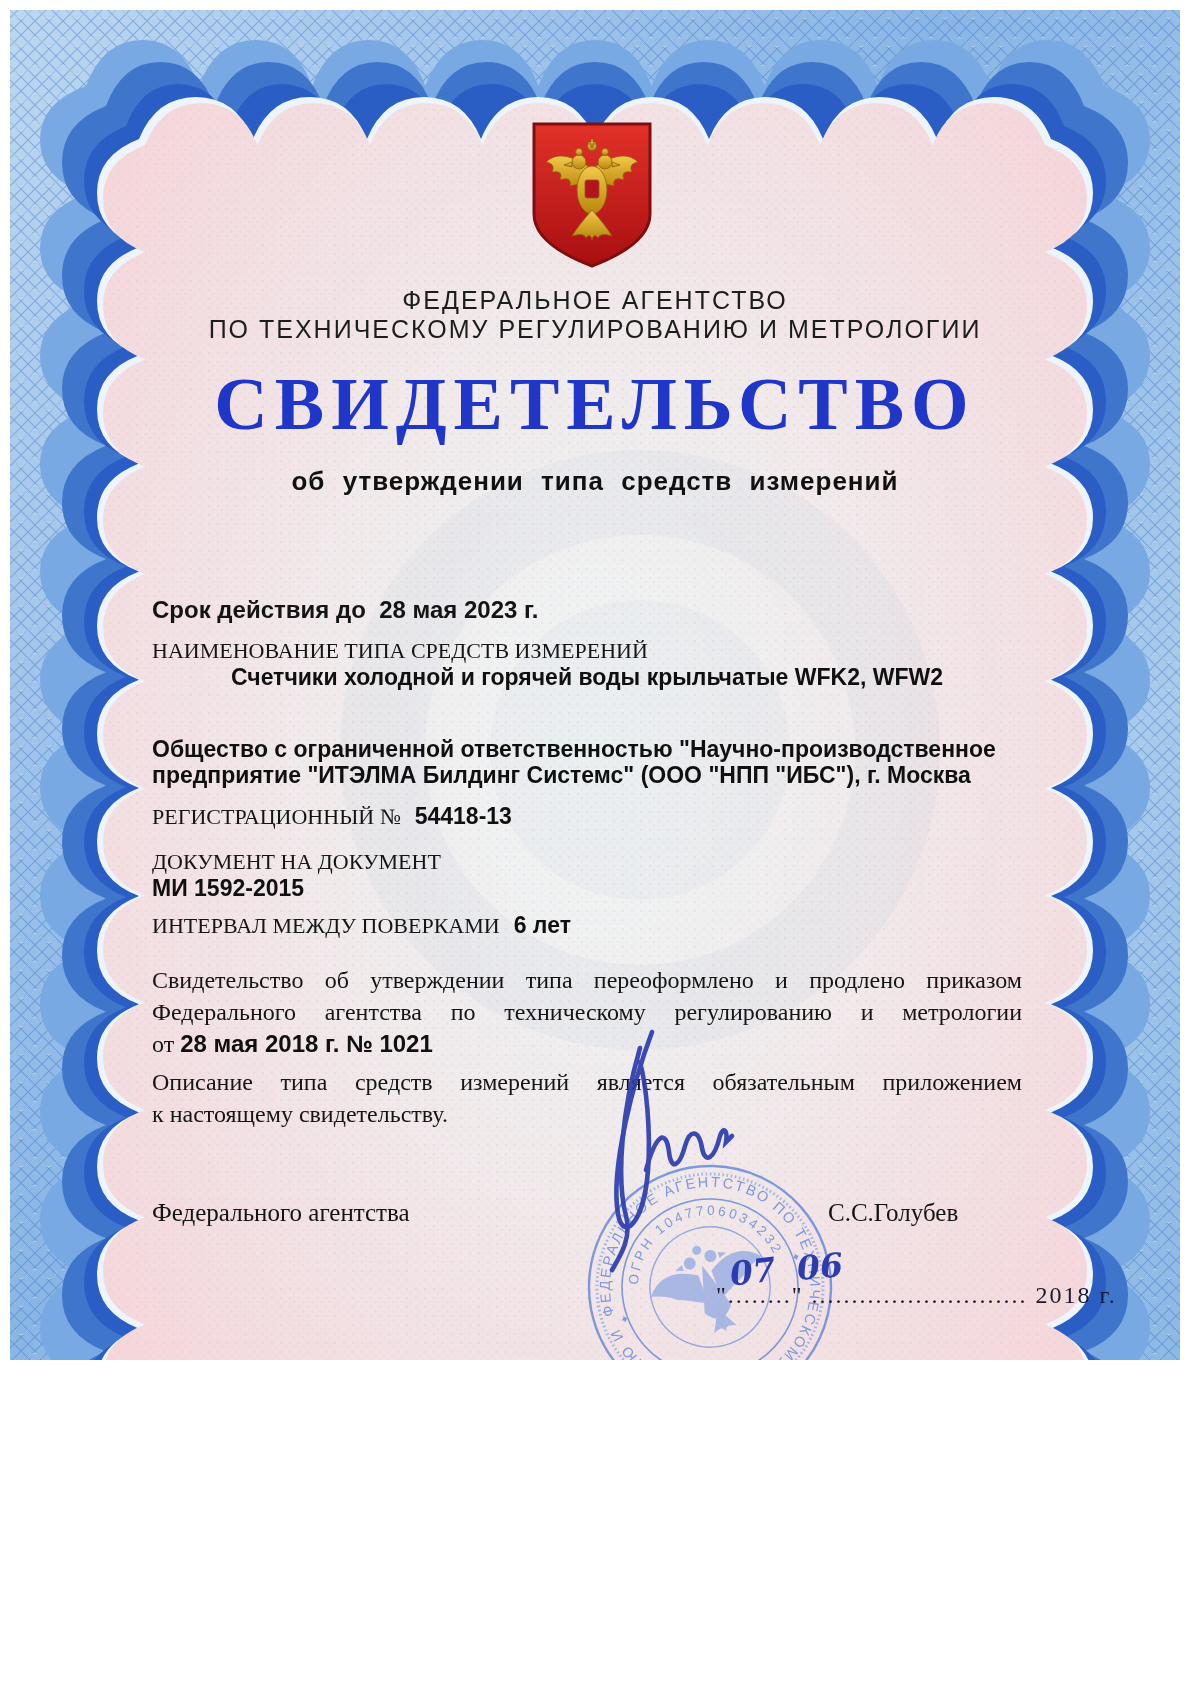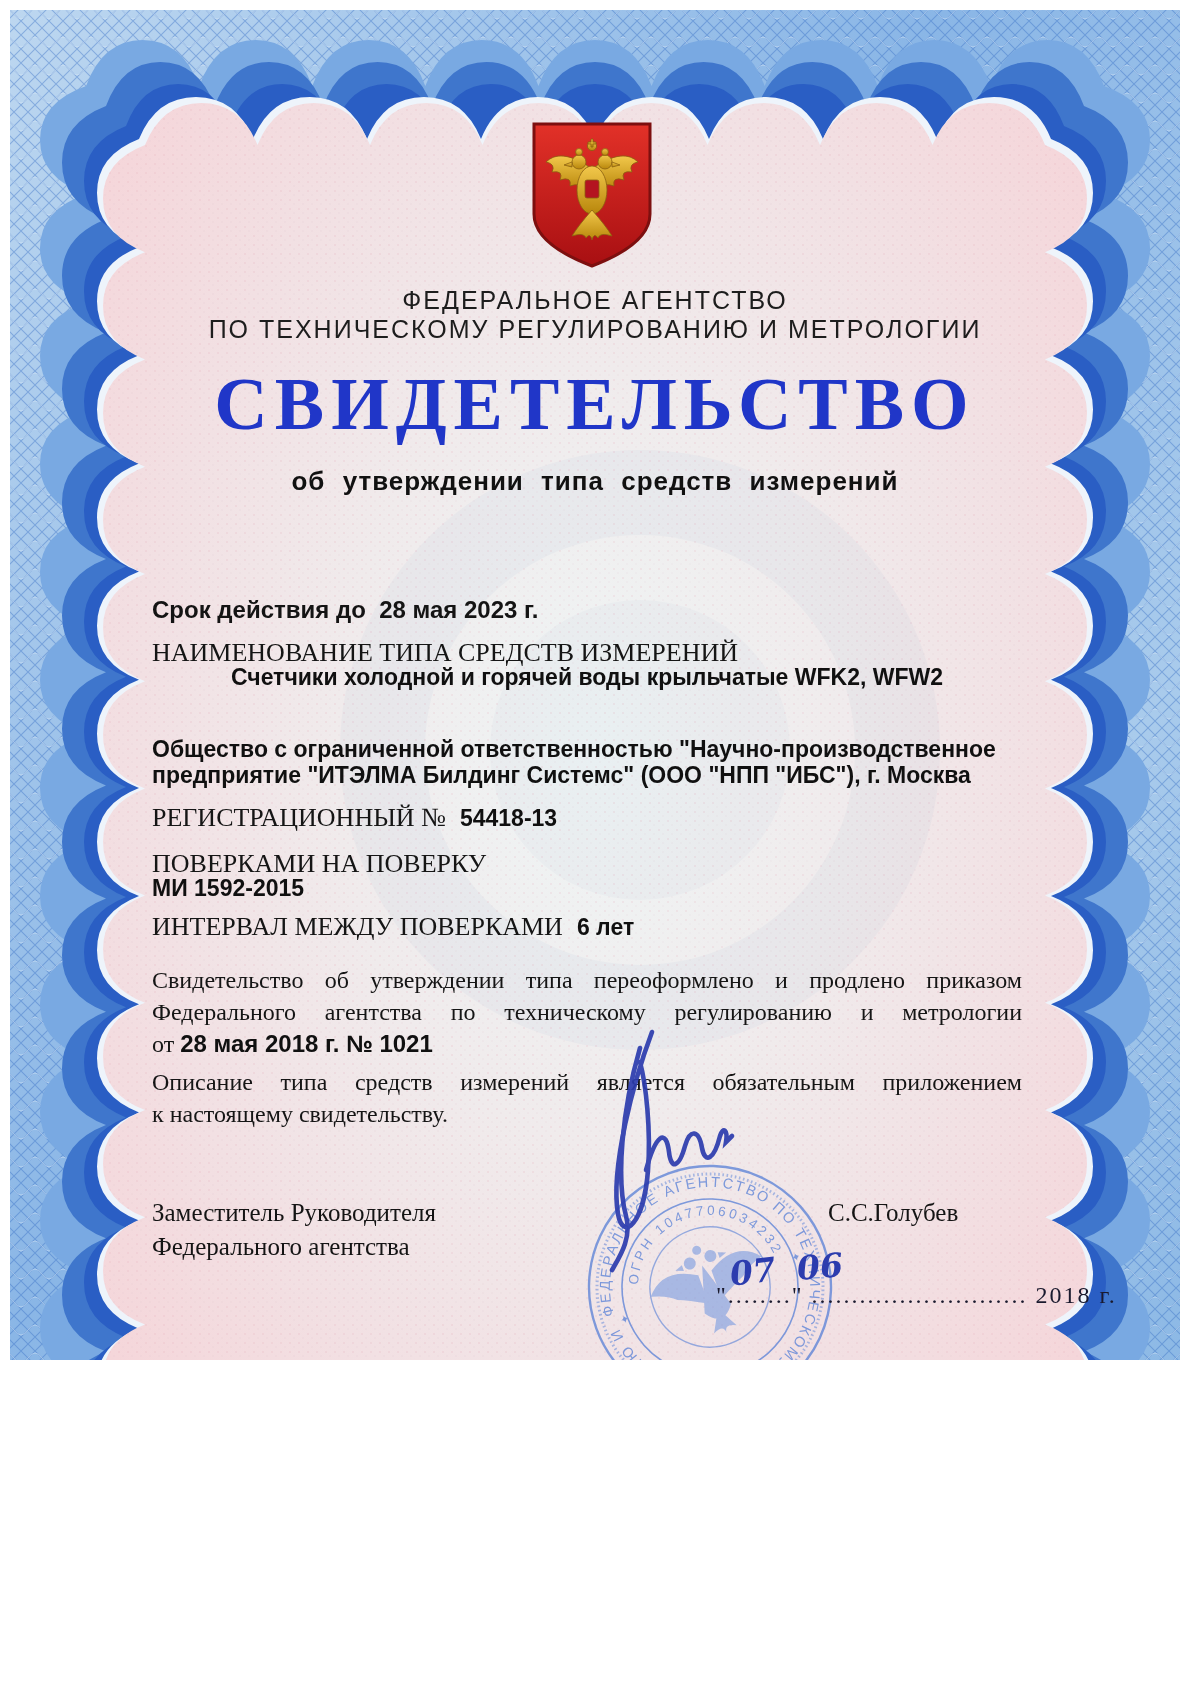--- a/index.html
+++ b/index.html
@@ -8,21 +8,21 @@
   .bg{position:absolute;left:0;top:0;width:1190px;height:1684px;}
   .abs{position:absolute;}
   .ctr{left:0;width:1190px;text-align:center;}
   .sans{font-family:"Liberation Sans", sans-serif;}
   .serif{font-family:"Liberation Serif", serif;}
   .hdr{font-size:25px;letter-spacing:2px;color:#1d1d1d;font-weight:500;}
   .title{font-size:74px;font-weight:bold;letter-spacing:7px;color:#2036c8;font-family:"Liberation Serif",serif;}
   .subtitle{font-size:26px;font-weight:bold;word-spacing:9px;letter-spacing:1px;color:#111;}
   .certnum{font-size:26px;font-weight:bold;letter-spacing:1px;color:#111;}
   .bsans{font-family:"Liberation Sans",sans-serif;font-weight:bold;font-size:23px;color:#101010;}
-  .scaps{font-size:26px;color:#151515;}
+  .scaps{font-size:22px;color:#151515;}
   .body-l{left:152px;width:870px;}
   .just{text-align:justify;text-align-last:justify;}
   .para{font-size:24px;line-height:32px;color:#151515;}
   .stamp-svg,.sig-svg{position:absolute;pointer-events:none;}
   .hand{position:absolute;font-family:"DejaVu Serif",serif;font-style:italic;color:#2c3cae;font-size:33px;font-weight:bold;}
   .dateline{font-size:24px;letter-spacing:2px;color:#1a1a2e;}
   .serial{font-family:"Liberation Mono","DejaVu Sans Mono",monospace;font-size:31px;letter-spacing:2px;color:#1a1a1a;}
   .series{font-family:"Liberation Sans",sans-serif;font-size:20px;color:#2c2c2c;letter-spacing:1px;}
 </style>
 </head>
@@ -114,21 +114,21 @@
   <div class="abs body-l bsans" style="top:664px;text-align:center;">Счетчики холодной и горячей воды крыльчатые WFK2, WFW2</div>
 
   <div class="abs body-l bsans" style="top:736px;">Общество с ограниченной ответственностью "Научно-производственное</div>
   <div class="abs body-l bsans" style="top:762px;">предприятие "ИТЭЛМА Билдинг Системс" (ООО "НПП "ИБС"), г. Москва</div>
 
   <div class="abs body-l" style="top:803px;">
     <span class="scaps">РЕГИСТРАЦИОННЫЙ №</span>
     <span class="bsans" style="margin-left:10px;">54418-13</span>
   </div>
 
-  <div class="abs body-l scaps" style="top:849px;">ПОВЕРКАМИ НА ПОВЕРКУ</div>
+  <div class="abs body-l scaps" style="top:849px;">ДОКУМЕНТ НА ДОКУМЕНТ</div>
   <div class="abs body-l bsans" style="top:875px;">МИ 1592-2015</div>
 
   <div class="abs body-l" style="top:882px;margin-top:30px;">
     <span class="scaps">ИНТЕРВАЛ МЕЖДУ ПОВЕРКАМИ</span>
     <span class="bsans" style="margin-left:10px;">6 лет</span>
   </div>
 
   <div class="abs body-l para just" style="top:964px;">Свидетельство об утверждении типа переоформлено и продлено приказом</div>
   <div class="abs body-l para just" style="top:996px;">Федерального агентства по техническому регулированию и метрологии</div>
   <div class="abs body-l para" style="top:1028px;">
@@ -174,21 +174,20 @@
 
   <svg class="sig-svg" style="left:560px;top:1018px;" width="230" height="270" viewBox="0 0 230 270" aria-hidden="true">
     <g fill="none" stroke="#2c3cae" stroke-width="4.6" stroke-linecap="round" opacity="0.92">
       <path d="M92 14 C 74 62, 50 150, 58 196 C 63 224, 84 206, 88 152 C 91 112, 86 66, 80 44"></path>
       <path d="M80 30 C 62 92, 56 160, 66 198 C 72 220, 60 238, 52 252"></path>
       <path d="M86 152 C 96 116, 106 110, 109 134 C 111 152, 119 150, 125 128 C 130 110, 139 112, 142 130 C 145 146, 154 142, 160 118 C 163 108, 168 112, 166 124 L 172 118"></path>
     </g>
   </svg>
 
   <div class="abs serif" style="left:152px;top:1196px;font-size:25px;line-height:34px;">
-    <div>Заместитель Руководителя</div>
     <div>Федерального агентства</div>
   </div>
   <div class="abs serif" style="left:828px;top:1199px;font-size:25px;">С.С.Голубев</div>
 
   <div class="hand" style="left:730px;top:1252px;transform:rotate(-7deg);">07</div>
   <div class="hand" style="left:797px;top:1247px;transform:rotate(-5deg);">06</div>
   <div class="abs serif dateline" style="left:716px;top:1282px;white-space:pre;"><span>"........"</span> <span>...........................</span> <span>2018 г.</span></div>
 
   <div class="abs series" style="left:166px;top:1468px;margin-top:22px;">Серия СИ</div>
   <div class="abs serial" style="left:905px;top:1460px;">№ 041895</div>

